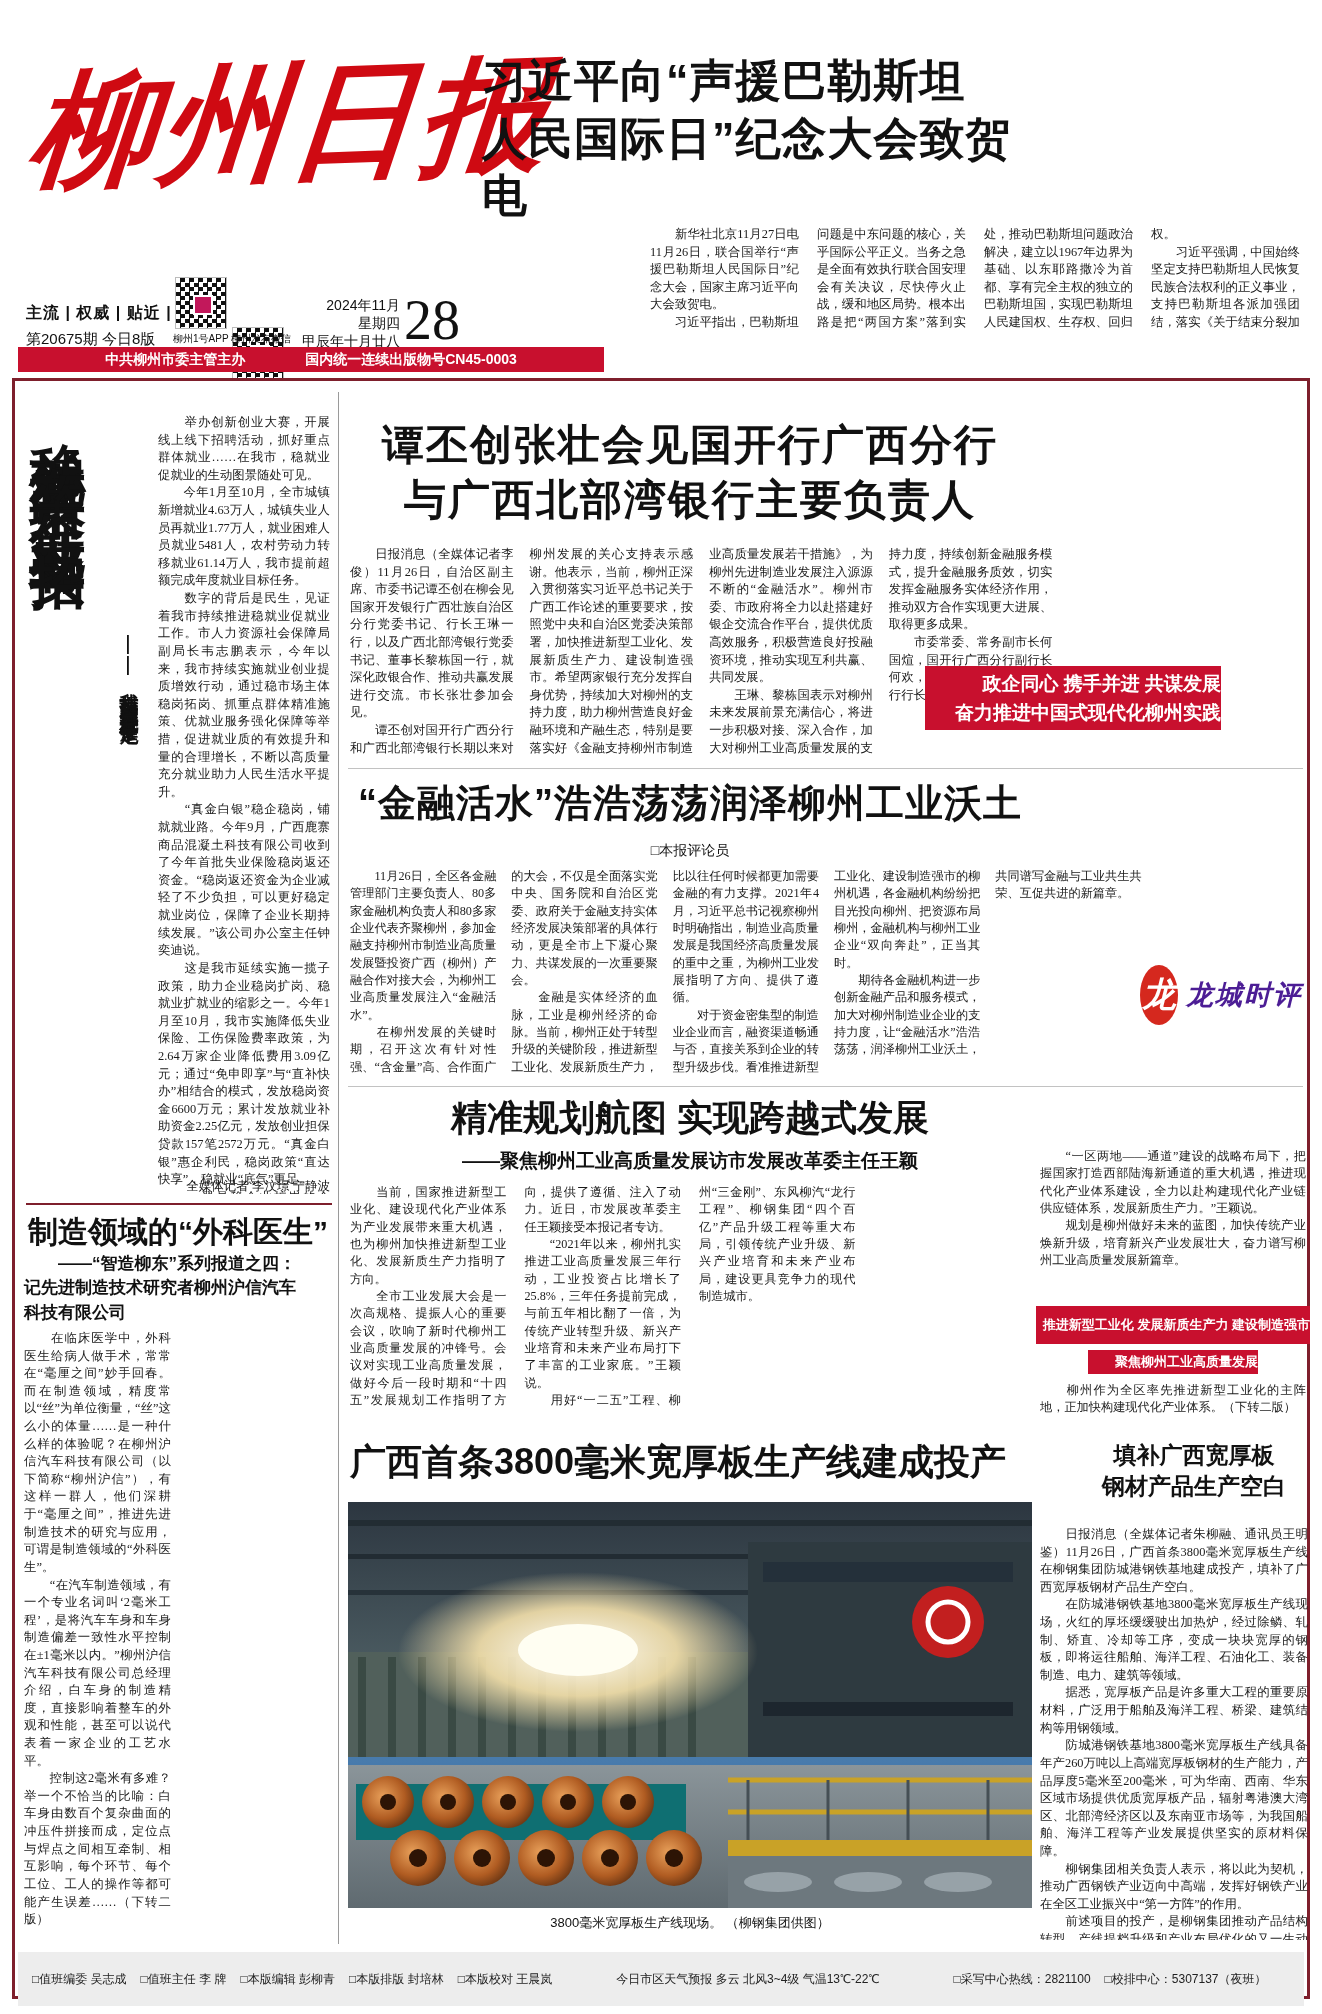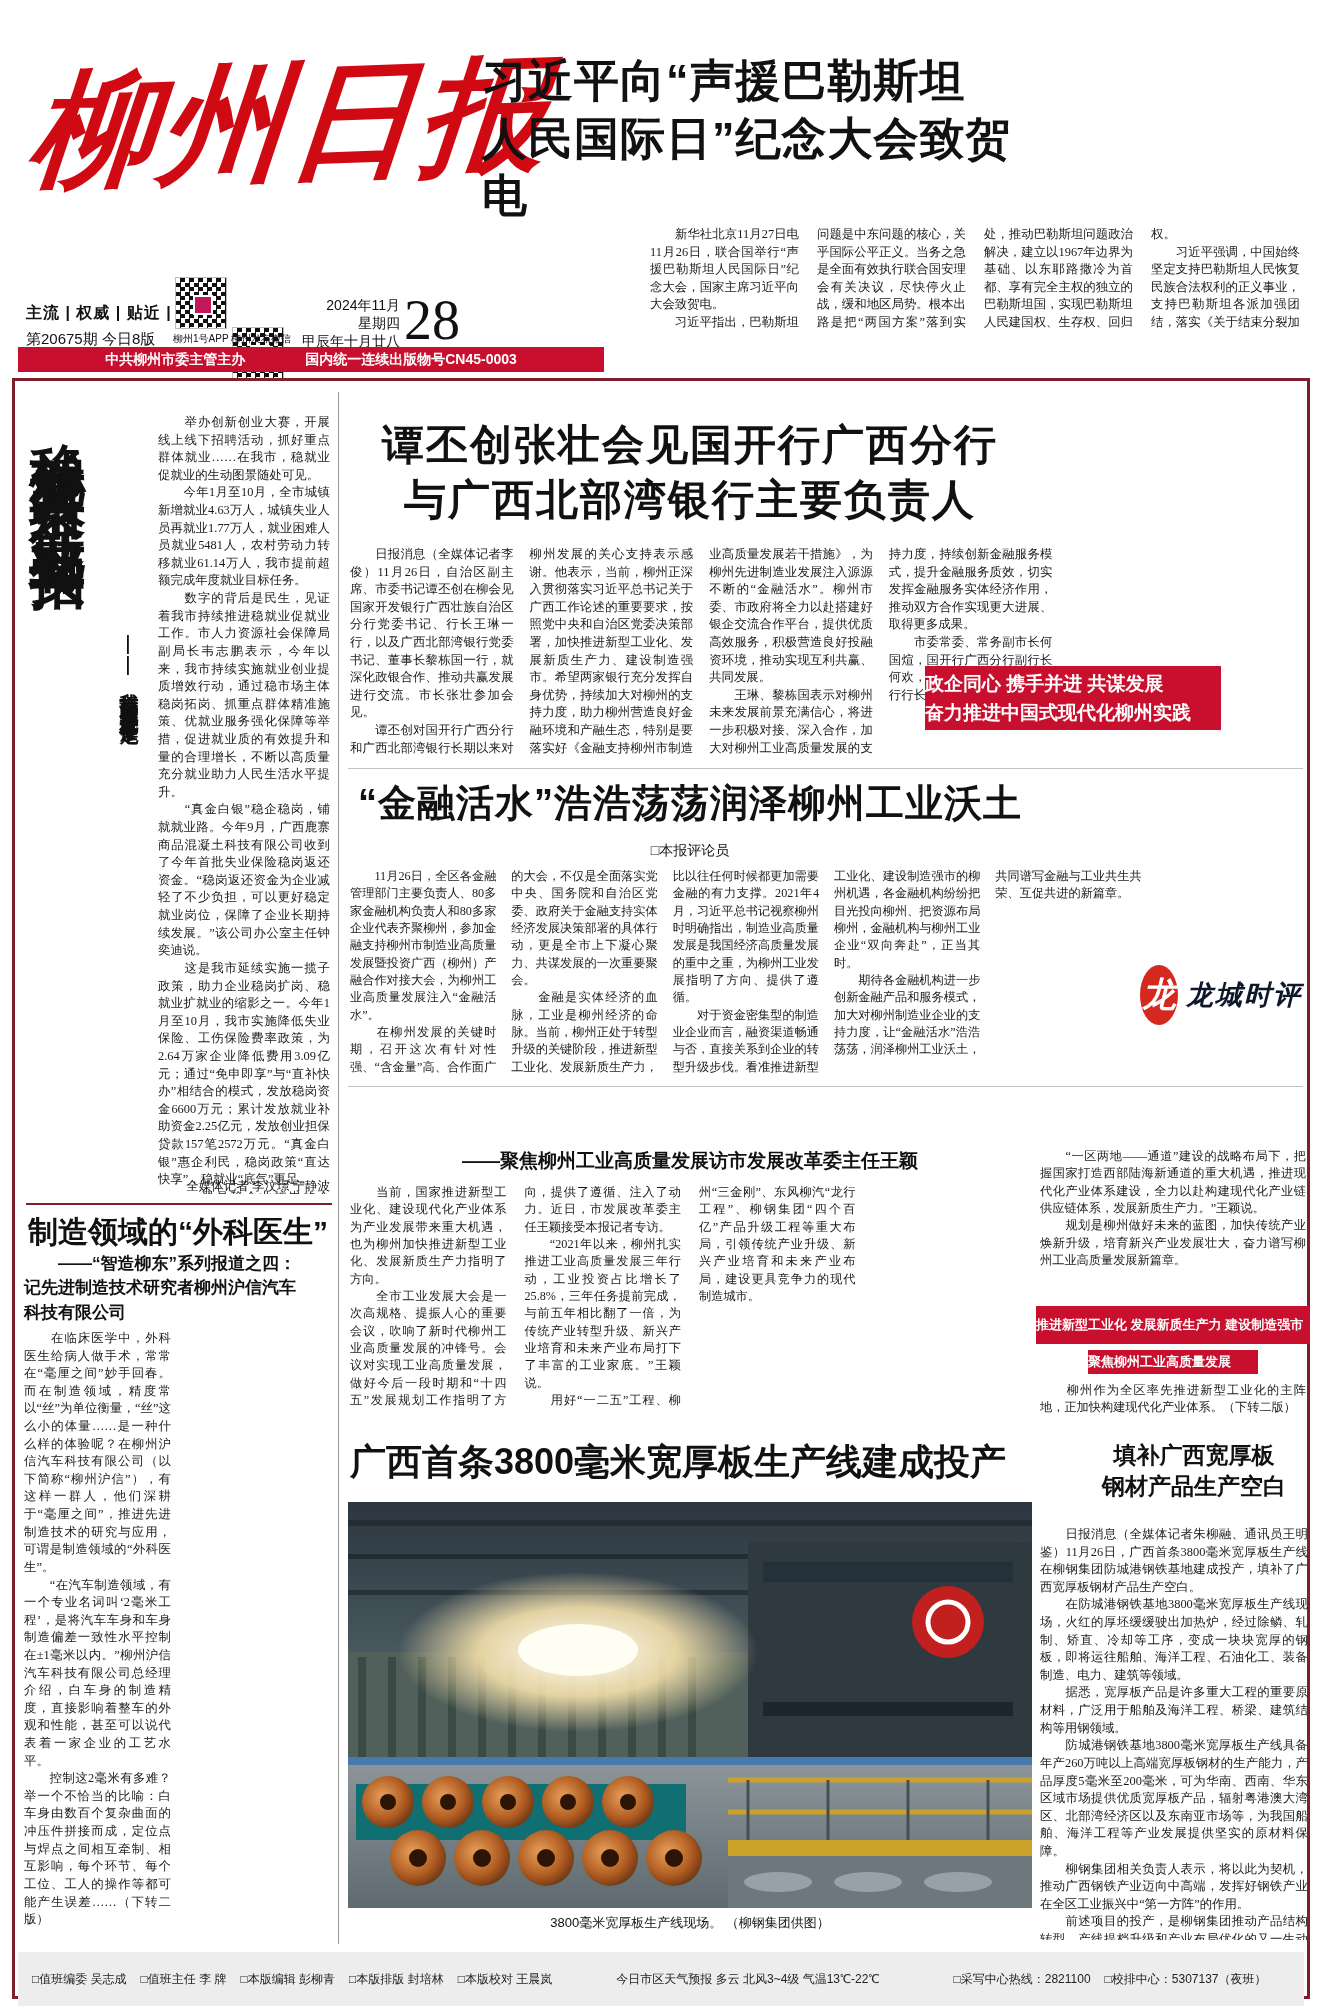--- a/index.html
+++ b/index.html
@@ -31,26 +31,26 @@
   .c6{column-count:6;column-gap:15px;column-fill:auto;}
   .c2{column-count:2;column-gap:14px;column-fill:auto;}
   .frame{border:3px solid #7e1f2c;}
   .vrule{background:#9a9a9a;width:1px;}
   .hrule{background:#c2c2c2;height:1px;}
   .vhead{writing-mode:vertical-rl;font-family:"Liberation Sans",sans-serif;font-weight:900;
          font-size:56px;letter-spacing:8px;line-height:1;}
   .vsub{writing-mode:vertical-rl;font-family:"Liberation Sans",sans-serif;font-weight:700;font-size:19px;
         letter-spacing:2px;}
   .redbox{background:#c8102e;color:#fff;font-family:"Liberation Sans",sans-serif;font-weight:900;
-          display:flex;flex-direction:column;align-items:flex-start;justify-content:center;text-align:center;}
+          display:flex;flex-direction:column;align-items:flex-end;justify-content:center;text-align:center;}
   .seal{display:flex;align-items:center;gap:8px;background:#fff;}
   .seal .circ{width:60px;height:60px;border-radius:50%;background:#d5281e;color:#fff;display:flex;
               align-items:center;justify-content:center;font-size:34px;font-weight:900;
               font-family:"Liberation Serif",serif;font-style:italic;}
-  .seal .txt{color:#0f172a;font-weight:900;font-size:27px;font-family:"Liberation Serif",serif;
+  .seal .txt{color:#4c1d95;font-weight:900;font-size:27px;font-family:"Liberation Serif",serif;
              font-style:italic;letter-spacing:2px;white-space:nowrap;}
   .caption{font-size:13px;text-align:center;font-family:"Liberation Sans",sans-serif;}
   .footer{background:#ededed;display:flex;align-items:center;font-size:12px;
           font-family:"Liberation Sans",sans-serif;gap:14px;padding:0 14px;box-sizing:border-box;color:#222;}
   .byline{font-size:12.5px;text-align:right;font-family:"Liberation Serif",serif;}
   .subhead-steel{font-family:"Liberation Sans",sans-serif;font-weight:900;font-size:23px;line-height:1.35;
                  text-align:center;white-space:pre-line;}
 </style>
 </head>
 <body>
@@ -132,20 +132,21 @@
 　　金融是实体经济的血脉，工业是柳州经济的命脉。当前，柳州正处于转型升级的关键阶段，推进新型工业化、发展新质生产力，比以往任何时候都更加需要金融的有力支撑。2021年4月，习近平总书记视察柳州时明确指出，制造业高质量发展是我国经济高质量发展的重中之重，为柳州工业发展指明了方向、提供了遵循。
 　　对于资金密集型的制造业企业而言，融资渠道畅通与否，直接关系到企业的转型升级步伐。看准推进新型工业化、建设制造强市的柳州机遇，各金融机构纷纷把目光投向柳州、把资源布局柳州，金融机构与柳州工业企业“双向奔赴”，正当其时。
 　　期待各金融机构进一步创新金融产品和服务模式，加大对柳州制造业企业的支持力度，让“金融活水”浩浩荡荡，润泽柳州工业沃土，共同谱写金融与工业共生共荣、互促共进的新篇章。</div>
   <div class="abs seal" style="left:1140px;top:962px;width:162px;height:66px;">
     <span class="circ">龙</span>
     <span class="txt">龙城时评</span>
   </div>
 
   <div class="abs hrule" style="left:348px;top:1086px;width:955px;"></div>
 
+  <div class="abs h-big" style="left:350px;top:1094px;width:680px;font-size:36px;">精准规划航图  实现跨越式发展</div>
   <div class="abs h-big" style="left:350px;top:1148px;width:680px;font-size:19px;">——聚焦柳州工业高质量发展访市发展改革委主任王颖</div>
   <div class="abs body-txt c4" style="left:350px;top:1184px;width:680px;height:240px;font-size:12.2px;">　　当前，国家推进新型工业化、建设现代化产业体系为产业发展带来重大机遇，也为柳州加快推进新型工业化、发展新质生产力指明了方向。
 　　全市工业发展大会是一次高规格、提振人心的重要会议，吹响了新时代柳州工业高质量发展的冲锋号。会议对实现工业高质量发展，做好今后一段时期和“十四五”发展规划工作指明了方向，提供了遵循、注入了动力。近日，市发展改革委主任王颖接受本报记者专访。
 　　“2021年以来，柳州扎实推进工业高质量发展三年行动，工业投资占比增长了25.8%，三年任务提前完成，与前五年相比翻了一倍，为传统产业转型升级、新兴产业培育和未来产业布局打下了丰富的工业家底。”王颖说。
 　　用好“一二五”工程、柳州“三金刚”、东风柳汽“龙行工程”、柳钢集团“四个百亿”产品升级工程等重大布局，引领传统产业升级、新兴产业培育和未来产业布局，建设更具竞争力的现代制造城市。</div>
   <div class="abs body-txt" style="left:1040px;top:1148px;width:266px;height:154px;font-size:12.2px;">　　“一区两地——通道”建设的战略布局下，把握国家打造西部陆海新通道的重大机遇，推进现代化产业体系建设，全力以赴构建现代化产业链供应链体系，发展新质生产力。”王颖说。
 　　规划是柳州做好未来的蓝图，加快传统产业焕新升级，培育新兴产业发展壮大，奋力谱写柳州工业高质量发展新篇章。</div>
   <div class="abs redbox" style="left:1036px;top:1306px;width:274px;height:38px;font-size:13px;">推进新型工业化 发展新质生产力 建设制造强市</div>
   <div class="abs redbox" style="left:1088px;top:1350px;width:170px;height:24px;font-size:13px;">聚焦柳州工业高质量发展</div>
   <div class="abs body-txt" style="left:1040px;top:1382px;width:266px;height:44px;font-size:12.2px;">　　柳州作为全区率先推进新型工业化的主阵地，正加快构建现代化产业体系。（下转二版）</div>

